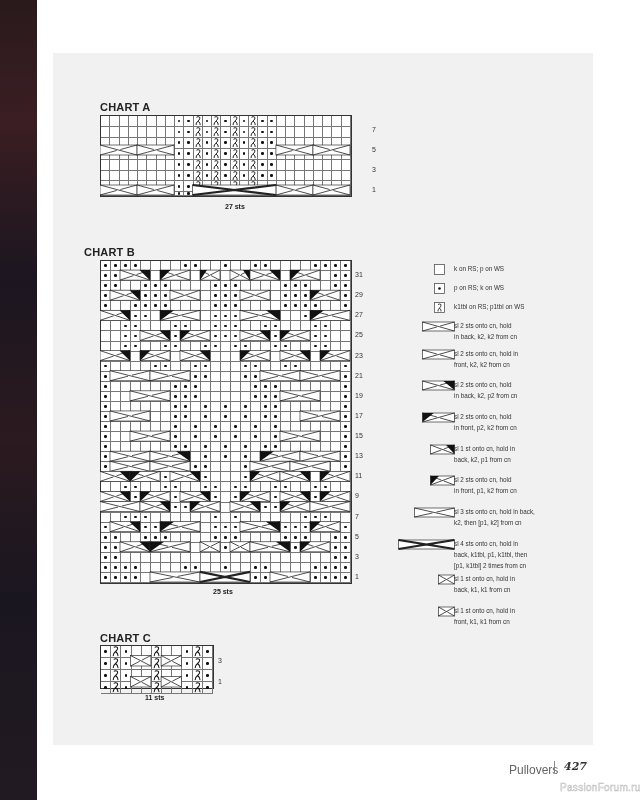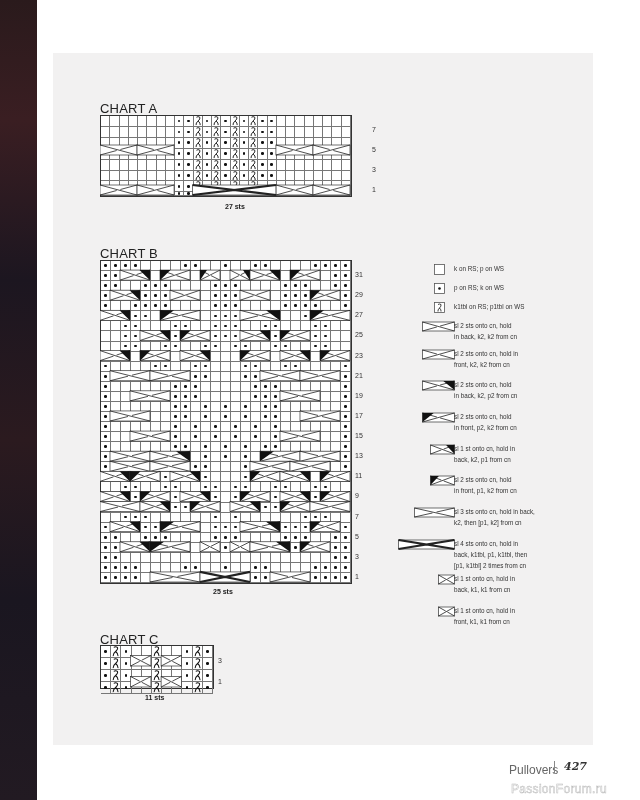--- a/index.html
+++ b/index.html
@@ -1,31 +1,31 @@
 <!DOCTYPE html>
 <html><head>
 <meta charset="utf-8">
 <style>
   html,body{margin:0;padding:0;}
   body{width:640px;height:800px;background:#ffffff;position:relative;overflow:hidden;font-family:"Liberation Sans",sans-serif;color:#222;}
   .left-strip{position:absolute;left:0;top:0;width:37px;height:800px;background:linear-gradient(180deg,#2a1a1c 0%,#3a1e22 15%,#1c1620 35%,#2b1a1f 55%,#1a1620 75%,#221a22 100%);}
   .panel{position:absolute;left:53px;top:53px;width:540px;height:692px;background:#f2f1f1;}
-  .chart-title{position:absolute;font-size:13px;font-weight:normal;letter-spacing:0.2px;color:#222;}
+  .chart-title{position:absolute;font-size:11px;font-weight:bold;letter-spacing:0.2px;color:#222;}
   .grid{position:absolute;display:grid;border:1px solid #333;background:#fff;}
   .cell{border-right:0.6px solid #777;border-bottom:0.6px solid #777;box-sizing:border-box;position:relative;font-size:6px;line-height:1;display:flex;align-items:center;justify-content:center;color:#111;}
   .cell.dot::after{content:"";width:2.6px;height:2.6px;border-radius:50%;background:#111;}
   .overlay{position:absolute;pointer-events:none;}
   .row-num{position:absolute;font-size:7px;color:#333;}
   .sts{position:absolute;font-size:7px;font-weight:bold;color:#222;}
   .legend-sym{position:absolute;}
   .legend-text{position:absolute;font-size:6.3px;line-height:11px;color:#333;white-space:nowrap;}
   .footer-section{position:absolute;left:509px;top:763px;font-size:12px;color:#666;}
   .footer-sep{position:absolute;left:554px;top:761px;width:1px;height:12px;background:#888;}
   .footer-page{position:absolute;left:564px;top:760px;font-size:11px;font-weight:bold;font-style:italic;color:#333;font-family:"DejaVu Serif",serif;text-align:right;}
-  .watermark{position:absolute;left:511px;top:782px;font-size:12px;color:#fff;-webkit-text-stroke:0.5px #bbb;letter-spacing:0.3px;}
+  .watermark{position:absolute;left:560px;top:782px;font-size:10px;color:#fff;-webkit-text-stroke:0.5px #bbb;letter-spacing:0.3px;}
 </style>
 </head>
 <body>
 
 <div class="left-strip"></div>
 <div class="panel"></div>
 
 <div class="chart-title" style="left:100px;top:101px;">CHART A</div>
 <div id="chartA" class="grid" style="left:100px;top:115px;width:250px;height:80px;grid-template-columns:repeat(27,1fr);grid-template-rows:repeat(8,1fr);">
     <div class="cell"></div>
@@ -394,21 +394,21 @@
       <rect x="92.5925925925926" y="70" width="83.33333333333334" height="10" fill="#fff" stroke="#333" stroke-width="0.7"></rect>
       <path d="M92.5925925925926 70 L175.92592592592592 80 M92.5925925925926 80 L175.92592592592592 70" stroke="#222" stroke-width="2.2" fill="none"></path>
     </g>
   </svg>
 <div class="row-num" style="left:372px;top:126px;">7</div>
 <div class="row-num" style="left:372px;top:146px;">5</div>
 <div class="row-num" style="left:372px;top:166px;">3</div>
 <div class="row-num" style="left:372px;top:186px;">1</div>
 <div class="sts" style="left:225px;top:203px;">27 sts</div>
 
-<div class="chart-title" style="left:100px;top:246px;">CHART B</div>
+<div class="chart-title" style="left:84px;top:246px;">CHART B</div>
 <div id="chartB" class="grid" style="left:100px;top:260px;width:250px;height:322px;grid-template-columns:repeat(25,1fr);grid-template-rows:repeat(32,1fr);">
     <div class="cell dot"></div>
     <div class="cell dot"></div>
     <div class="cell dot"></div>
     <div class="cell dot"></div>
     <div class="cell"></div>
     <div class="cell"></div>
     <div class="cell"></div>
     <div class="cell"></div>
     <div class="cell dot"></div>

